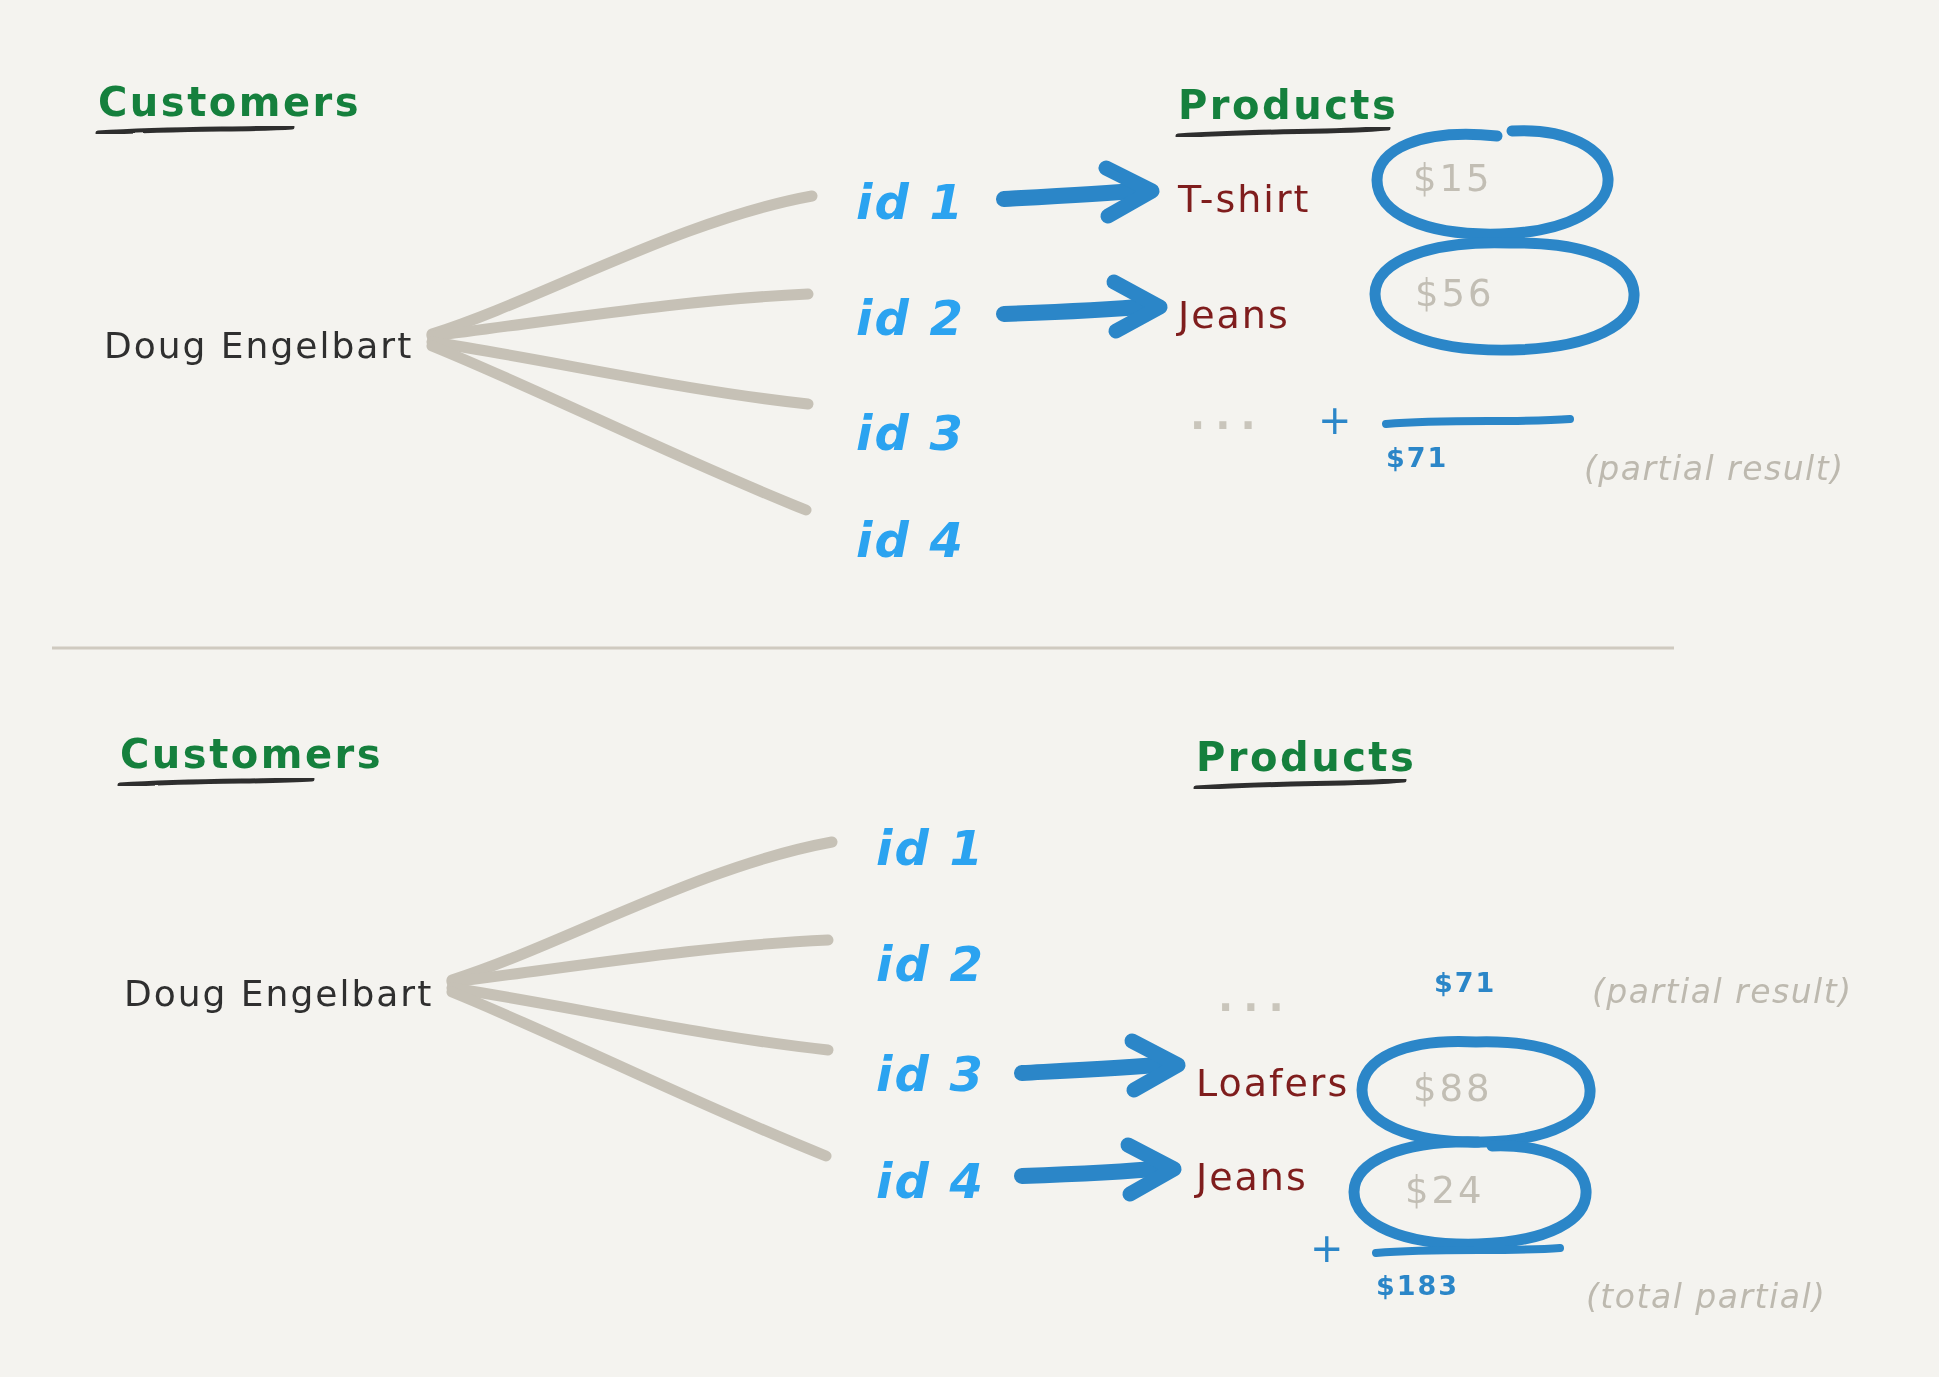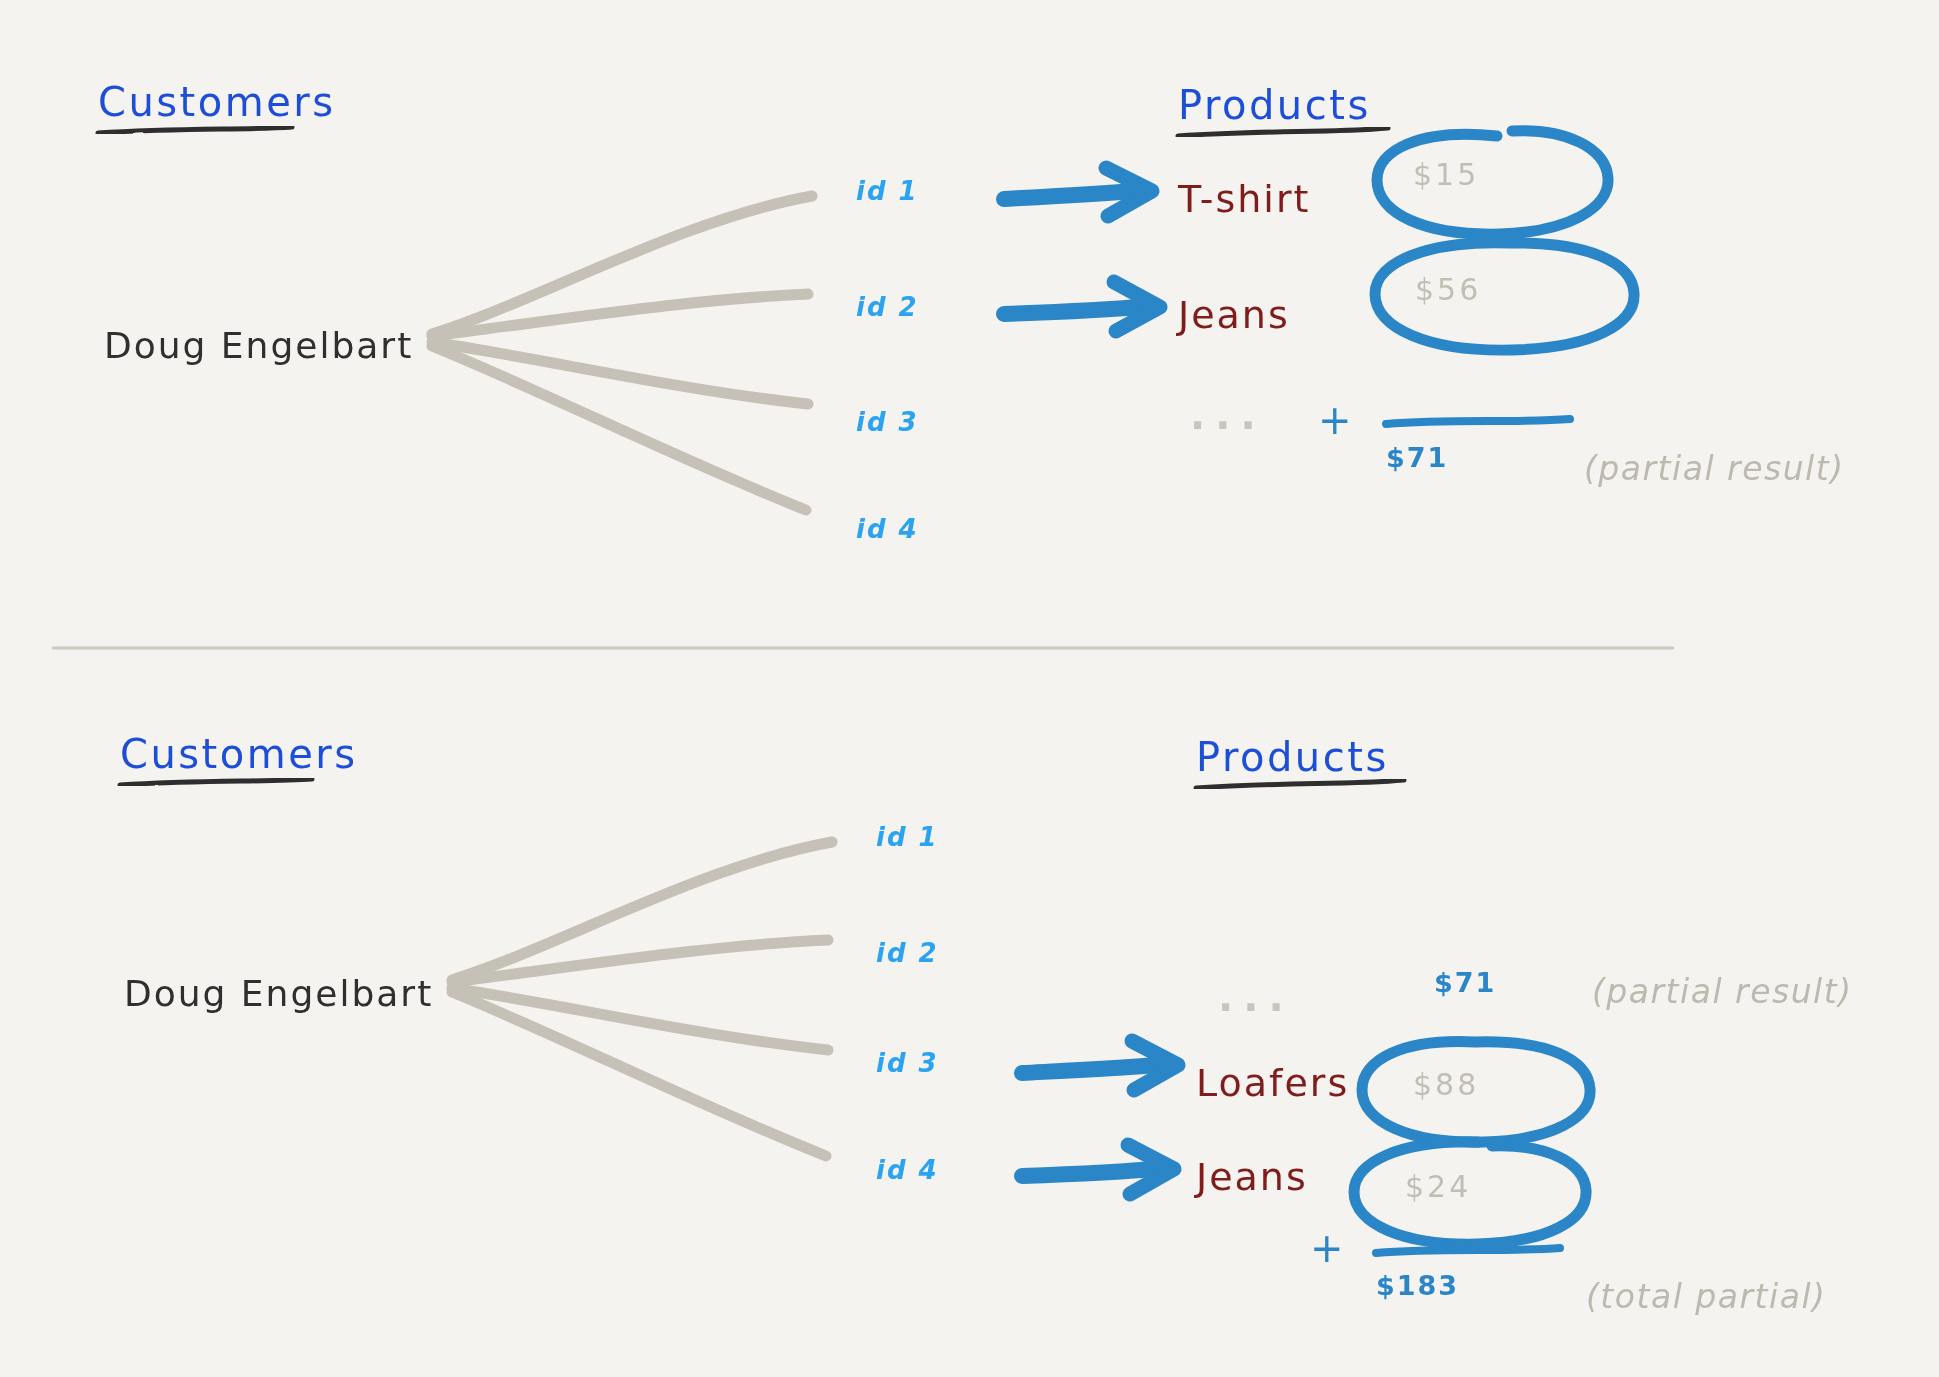--- a/index.html
+++ b/index.html
@@ -27,45 +27,45 @@
     white-space: nowrap;
     line-height: 1;
   }
   
   .hand {
     font-family: "DejaVu Sans", sans-serif;
     font-weight: 400;
     letter-spacing: 1.5px;
   }
   .heading {
-    color: #1d4ed8;
+    color: #15803d;
     font-size: 40px;
-    font-weight: 400;
+    font-weight: 700;
     letter-spacing: 2.5px;
   }
   .name {
     color: #2f2f2f;
     font-size: 36px;
     letter-spacing: 2px;
   }
   .product {
     color: #7f1d1d;
     font-size: 38px;
     letter-spacing: 2px;
   }
   .idlabel {
     color: #2ba3f0;
-    font-size: 26px;
+    font-size: 48px;
     font-weight: 600;
     letter-spacing: 2px;
     font-style: italic;
   }
   .price {
     color: #c2beb4;
-    font-size: 30px;
+    font-size: 37px;
     letter-spacing: 3px;
   }
   .sum {
     color: #2b86c8;
     font-size: 27px;
     font-weight: 600;
     letter-spacing: 2px;
   }
   .plus {
     color: #2b86c8;

